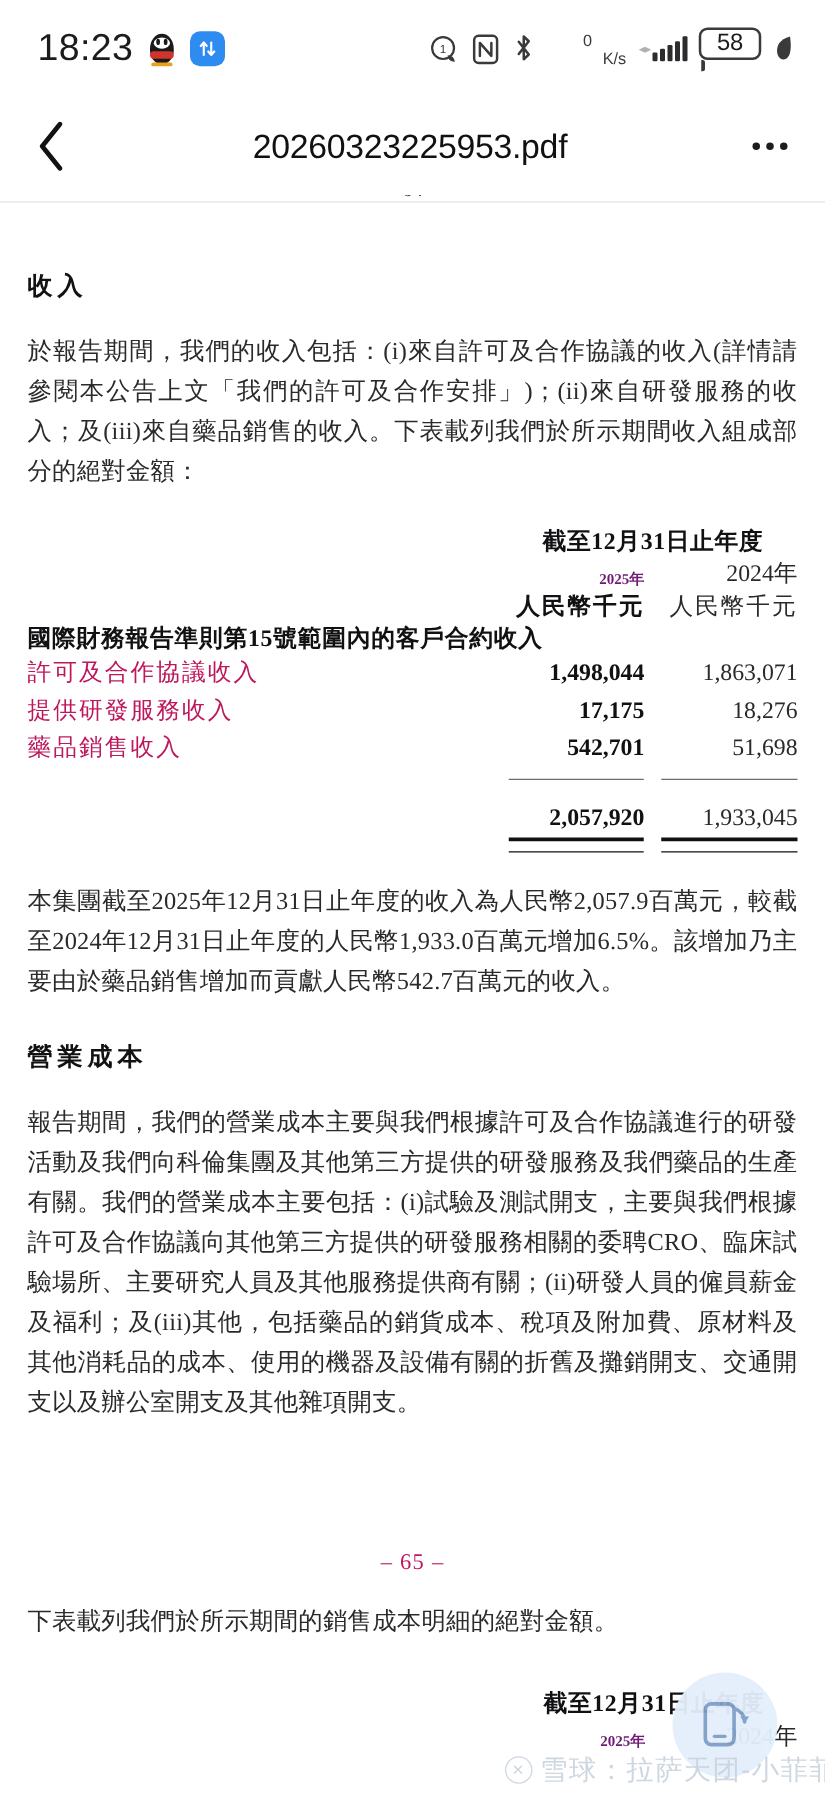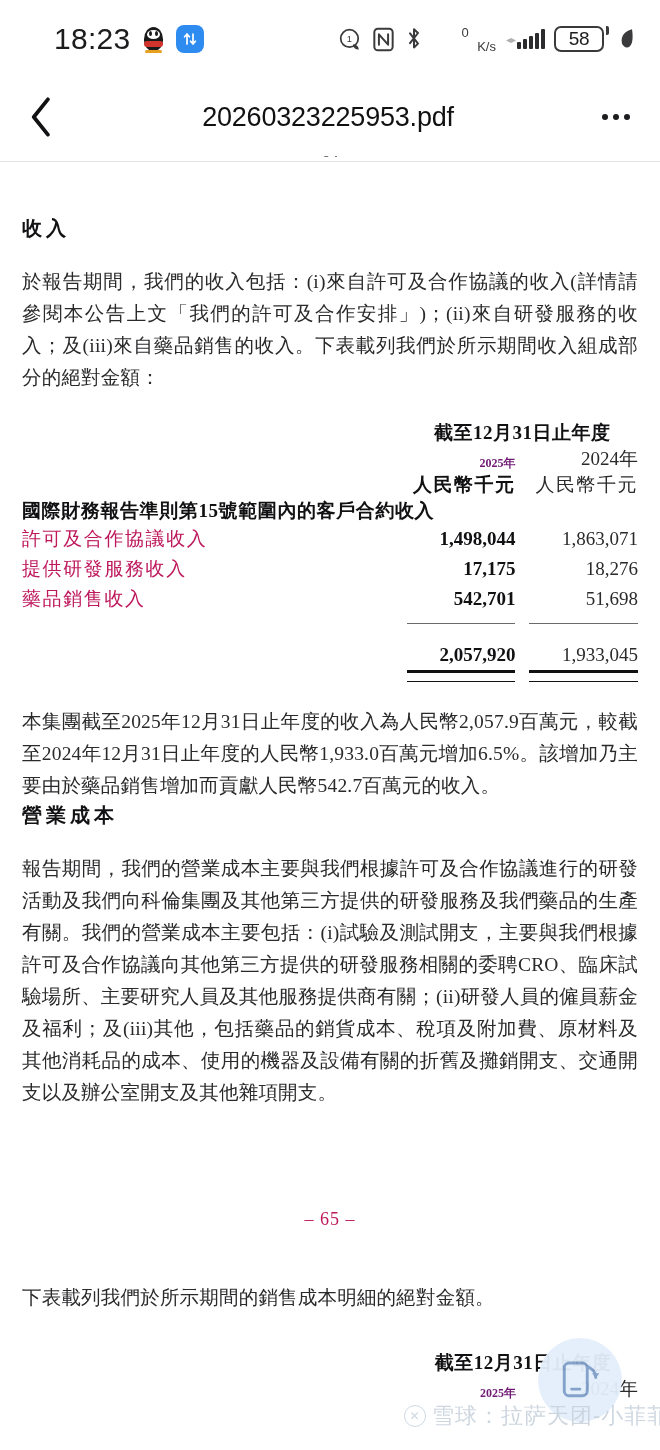--- a/index.html
+++ b/index.html
@@ -22,21 +22,20 @@
     width:660px; height:78px;
     display:flex; align-items:center;
     justify-content:space-between;
     padding:0 24px 0 30px;
   }
   .sb-left { display:flex; align-items:center; gap:11px; }
   .sb-time {
     font-size:30px; font-weight:400; color:#1c1c1e;
     letter-spacing:0.3px;
     font-family:"Liberation Sans", sans-serif;
-    margin-left:24px;
   }
   .qq-icon {
     width:23px; height:27px; position:relative; display:inline-block;
   }
   .qq-icon .qq-body {
     position:absolute; left:2px; top:1px;
     width:19px; height:24px;
     background:#1a1a1a;
     border-radius:50% 50% 45% 45%;
   }
@@ -78,21 +77,21 @@
   .kbs .kbs-unit { font-size:13px; margin-top:1px;margin-left:43px; }
   .signal { display:flex; align-items:flex-end; gap:2px; height:20px; }
   .signal i { width:4px; background:#2c2c2e; border-radius:1px; display:block; }
   .signal i:nth-child(1){ height:7px; }
   .signal i:nth-child(2){ height:10px; }
   .signal i:nth-child(3){ height:13px; }
   .signal i:nth-child(4){ height:16px; }
   .signal i:nth-child(5){ height:20px; }
   .sig-pre { font-size:10px; color:#b0b0b2; margin-right:1px; }
   .battery {
-    display:flex; align-items:flex-start;
+    display:flex; align-items:flex-start;flex-direction:column;
   }
   .batt-body {
     border:2px solid #3a3a3c; border-radius:7px;
     height:26px; min-width:50px; padding:0 6px;
     display:flex; align-items:center; justify-content:center;
   }
   .batt-num { font-size:19px; color:#1c1c1e; letter-spacing:-0.2px; }
   .batt-tip {
     width:3px; height:9px; background:#3a3a3c;
     border-radius:0 2px 2px 0; margin-left:2px;
@@ -414,21 +413,21 @@
             <td></td>
             <td class="rule-double"></td>
             <td></td>
             <td class="rule-double"></td>
           </tr>
         </tbody>
       </table>
 
       <div class="para" style="margin-top:24px;">本集團截至2025年12月31日止年度的收入為人民幣2,057.9百萬元，較截至2024年12月31日止年度的人民幣1,933.0百萬元增加6.5%。該增加乃主要由於藥品銷售增加而貢獻人民幣542.7百萬元的收入。</div>
 
-      <div class="sec-head" style="">營業成本</div>
+      <div class="sec-head" style="margin-top:30px;">營業成本</div>
 
       <div class="para" style="margin-top:24px;">報告期間，我們的營業成本主要與我們根據許可及合作協議進行的研發活動及我們向科倫集團及其他第三方提供的研發服務及我們藥品的生產有關。我們的營業成本主要包括：(i)試驗及測試開支，主要與我們根據許可及合作協議向其他第三方提供的研發服務相關的委聘CRO、臨床試驗場所、主要研究人員及其他服務提供商有關；(ii)研發人員的僱員薪金及福利；及(iii)其他，包括藥品的銷貨成本、稅項及附加費、原材料及其他消耗品的成本、使用的機器及設備有關的折舊及攤銷開支、交通開支以及辦公室開支及其他雜項開支。</div>
 
       <div class="pagenum" style="margin-top:100px;">– 65 –</div>
     </div>
 
     <div class="pagebody" style="top:1108px; height:134px;">
       <div class="para" style="margin-top:18px;">下表載列我們於所示期間的銷售成本明細的絕對金額。</div>
 
       <table class="fin-table" style="margin-top:36px;">

